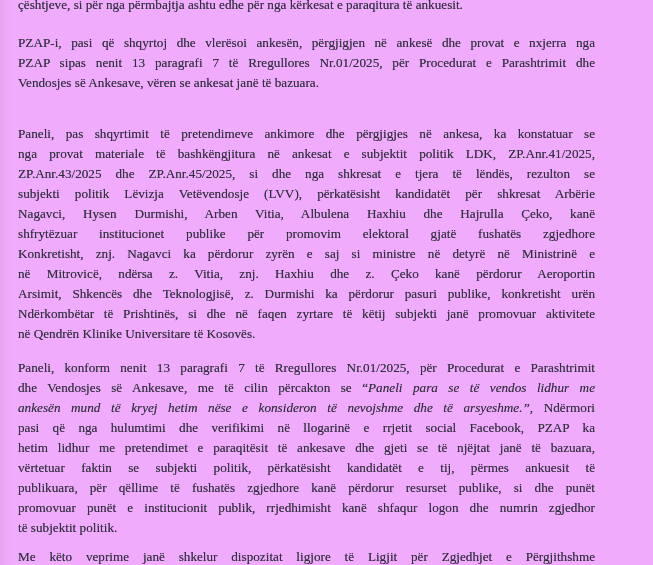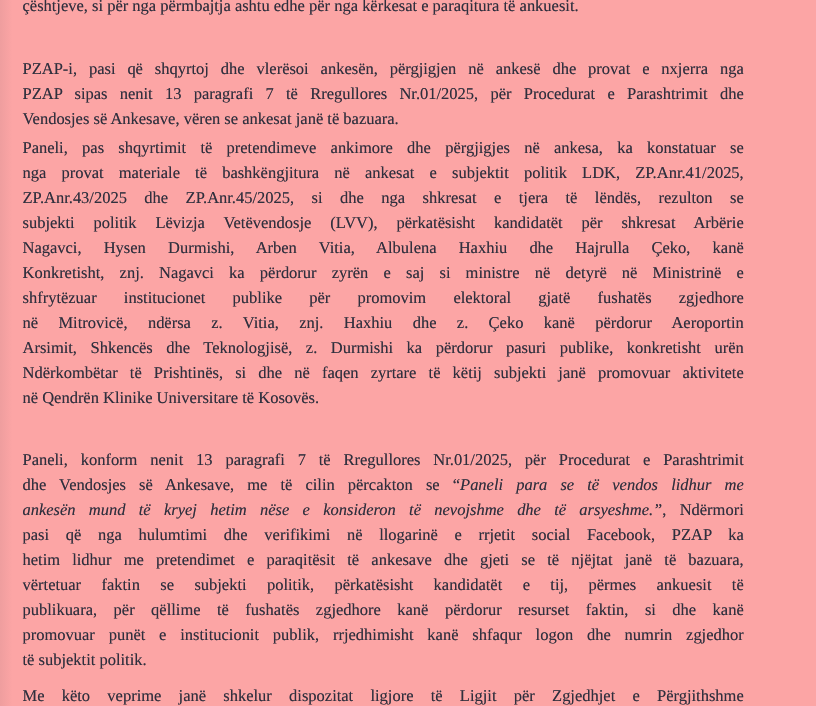--- a/index.html
+++ b/index.html
@@ -1,20 +1,20 @@
 <!DOCTYPE html>
 <html><head>
 <meta charset="utf-8">
 <style>
   html, body { margin: 0; padding: 0; background: #e8e8e8; }
   .page {
     position: relative;
     width: 653px;
     height: 565px;
-    background: #fca5a5;
+    background: #f0abfc;
     overflow: hidden;
     font-family: "Liberation Serif", "DejaVu Serif", serif;
     color: #30303e;
   }
   
   .page::before {
     content: "";
     position: absolute;
     left: 0; top: 0; bottom: 0;
     width: 10px;
@@ -23,22 +23,22 @@
   }
   .para {
     position: absolute;
     left: 18px;
     width: 577px;
     font-size: 13.2px;
     line-height: 20px;
     text-shadow: 0 0 0.5px rgba(48,48,62,0.55);
   }
   .pp0 { top: -5px; }
-  .pp1 { top: 45px; }
-  .pp2 { top: 108px; }
+  .pp1 { top: 33px; }
+  .pp2 { top: 124px; }
   .pp3 { top: 358px; }
   .pp4 { top: 547px; }
   .tline {
     height: 20px;
     overflow: hidden;
     text-align: justify;
     text-align-last: justify;
   }
   .tline.tlast {
     text-align-last: left;
@@ -58,36 +58,36 @@
       <div class="tline"><span>PZAP sipas nenit 13 paragrafi 7 të Rregullores Nr.01/2025, për Procedurat e Parashtrimit dhe</span></div>
       <div class="tline tlast"><span>Vendosjes së Ankesave, vëren se ankesat janë të bazuara.</span></div>
     </div>
 
   <div class="para pp2">
       <div class="tline"><span>Paneli, pas shqyrtimit të pretendimeve ankimore dhe përgjigjes në ankesa, ka konstatuar se</span></div>
       <div class="tline"><span>nga provat materiale të bashkëngjitura në ankesat e subjektit politik LDK, ZP.Anr.41/2025,</span></div>
       <div class="tline"><span>ZP.Anr.43/2025 dhe ZP.Anr.45/2025, si dhe nga shkresat e tjera të lëndës, rezulton se</span></div>
       <div class="tline"><span>subjekti politik Lëvizja Vetëvendosje (LVV), përkatësisht kandidatët për shkresat Arbërie</span></div>
       <div class="tline"><span>Nagavci, Hysen Durmishi, Arben Vitia, Albulena Haxhiu dhe Hajrulla Çeko, kanë</span></div>
+      <div class="tline"><span>shfrytëzuar institucionet publike për promovim elektoral gjatë fushatës zgjedhore</span></div>
       <div class="tline"><span>Konkretisht, znj. Nagavci ka përdorur zyrën e saj si ministre në detyrë në Ministrinë e</span></div>
-      <div class="tline"><span>shfrytëzuar institucionet publike për promovim elektoral gjatë fushatës zgjedhore</span></div>
       <div class="tline"><span>në Mitrovicë, ndërsa z. Vitia, znj. Haxhiu dhe z. Çeko kanë përdorur Aeroportin</span></div>
       <div class="tline"><span>Arsimit, Shkencës dhe Teknologjisë, z. Durmishi ka përdorur pasuri publike, konkretisht urën</span></div>
       <div class="tline"><span>Ndërkombëtar të Prishtinës, si dhe në faqen zyrtare të këtij subjekti janë promovuar aktivitete</span></div>
       <div class="tline tlast"><span>në Qendrën Klinike Universitare të Kosovës.</span></div>
     </div>
 
   <div class="para pp3">
       <div class="tline"><span>Paneli, konform nenit 13 paragrafi 7 të Rregullores Nr.01/2025, për Procedurat e Parashtrimit</span></div>
       <div class="tline"><span>dhe Vendosjes së Ankesave, me të cilin përcakton se “</span><span class="it">Paneli para se të vendos lidhur me</span></div>
       <div class="tline"><span class="it">ankesën mund të kryej hetim nëse e konsideron të nevojshme dhe të arsyeshme.”</span><span>, Ndërmori</span></div>
       <div class="tline"><span>pasi që nga hulumtimi dhe verifikimi në llogarinë e rrjetit social Facebook, PZAP ka</span></div>
       <div class="tline"><span>hetim lidhur me pretendimet e paraqitësit të ankesave dhe gjeti se të njëjtat janë të bazuara,</span></div>
       <div class="tline"><span>vërtetuar faktin se subjekti politik, përkatësisht kandidatët e tij, përmes ankuesit të</span></div>
-      <div class="tline"><span>publikuara, për qëllime të fushatës zgjedhore kanë përdorur resurset faktin, si dhe kanë</span></div>
+      <div class="tline"><span>publikuara, për qëllime të fushatës zgjedhore kanë përdorur resurset publike, si dhe punët</span></div>
       <div class="tline"><span>promovuar punët e institucionit publik, rrjedhimisht kanë shfaqur logon dhe numrin zgjedhor</span></div>
       <div class="tline tlast"><span>të subjektit politik.</span></div>
     </div>
 
   <div class="para pp4">
       <div class="tline"><span>Me këto veprime janë shkelur dispozitat ligjore të Ligjit për Zgjedhjet e Përgjithshme</span></div>
     </div>
 </div>
 
 </body></html>

